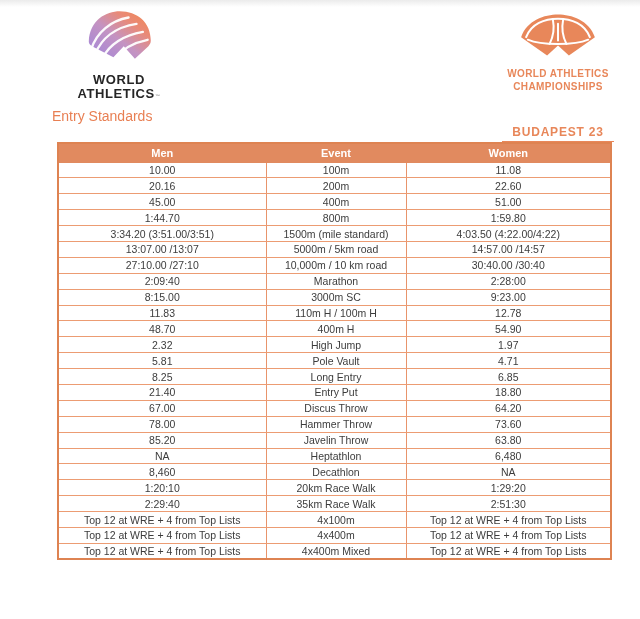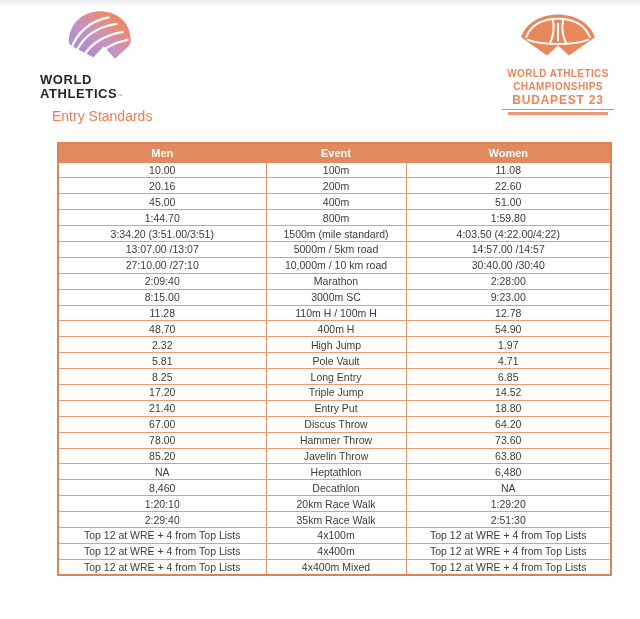--- a/index.html
+++ b/index.html
@@ -11,40 +11,40 @@
     background:#ffffff;
     overflow:hidden;
   }
   .page::before {
     content:''; position:absolute; top:0; left:0; right:0; height:7px;
     background:linear-gradient(#ebebeb, #ffffff);
     pointer-events:none;
   }
 
   
-  .wa-logo { position:absolute; left:40px; top:8px; width:118px; }
+  .wa-logo { position:absolute; left:60px; top:8px; width:118px; text-align:center; }
   .wa-mark { display:block; margin:0 auto; }
   .wa-word {
     margin-top:3px;
     font-size:13px; font-weight:bold; letter-spacing:0.6px;
     color:#262626; line-height:1.08; text-transform:uppercase;
     white-space:nowrap;
   }
   .wa-tm { font-size:5px; vertical-align:baseline; color:#9a9a9a; }
 
   
   .bp-logo { position:absolute; right:26px; top:12px; width:112px; text-align:center; color:#E8875A; }
   .bp-emblem { display:block; margin:0 auto 4px auto; }
   .bp-line1, .bp-line2 {
     font-size:10px; font-weight:bold; letter-spacing:0.4px; line-height:1.25;
     text-transform:uppercase; white-space:nowrap;
   }
   .bp-line3 {
     font-size:12px; font-weight:bold; letter-spacing:0.8px; line-height:1.2;
-    text-transform:uppercase; white-space:nowrap;
+    text-transform:uppercase; white-space:nowrap;margin-top:32px;
   }
   .bp-rule  { height:1px; background:#E8875A; margin-top:2px; }
   .bp-bar   { height:3px; background:#E8875A; margin:2px 6px 0 6px; opacity:0.85; }
 
   
   .title {
     position:absolute; left:52px; top:108px;
     font-size:14px; font-weight:500; color:#E87F53;
   }
 
@@ -187,21 +187,21 @@
           <td>2:28:00</td>
         </tr>
 
         <tr>
           <td>8:15.00</td>
           <td>3000m SC</td>
           <td>9:23.00</td>
         </tr>
 
         <tr>
-          <td>11.28</td>
+          <td>11.83</td>
           <td>110m H / 100m H</td>
           <td>12.78</td>
         </tr>
 
         <tr>
           <td>48.70</td>
           <td>400m H</td>
           <td>54.90</td>
         </tr>
 
@@ -216,25 +216,20 @@
           <td>Pole Vault</td>
           <td>4.71</td>
         </tr>
 
         <tr>
           <td>8.25</td>
           <td>Long Entry</td>
           <td>6.85</td>
         </tr>
 
-        <tr>
-          <td>17.20</td>
-          <td>Triple Jump</td>
-          <td>14.52</td>
-        </tr>
 
         <tr>
           <td>21.40</td>
           <td>Entry Put</td>
           <td>18.80</td>
         </tr>
 
         <tr>
           <td>67.00</td>
           <td>Discus Throw</td>

